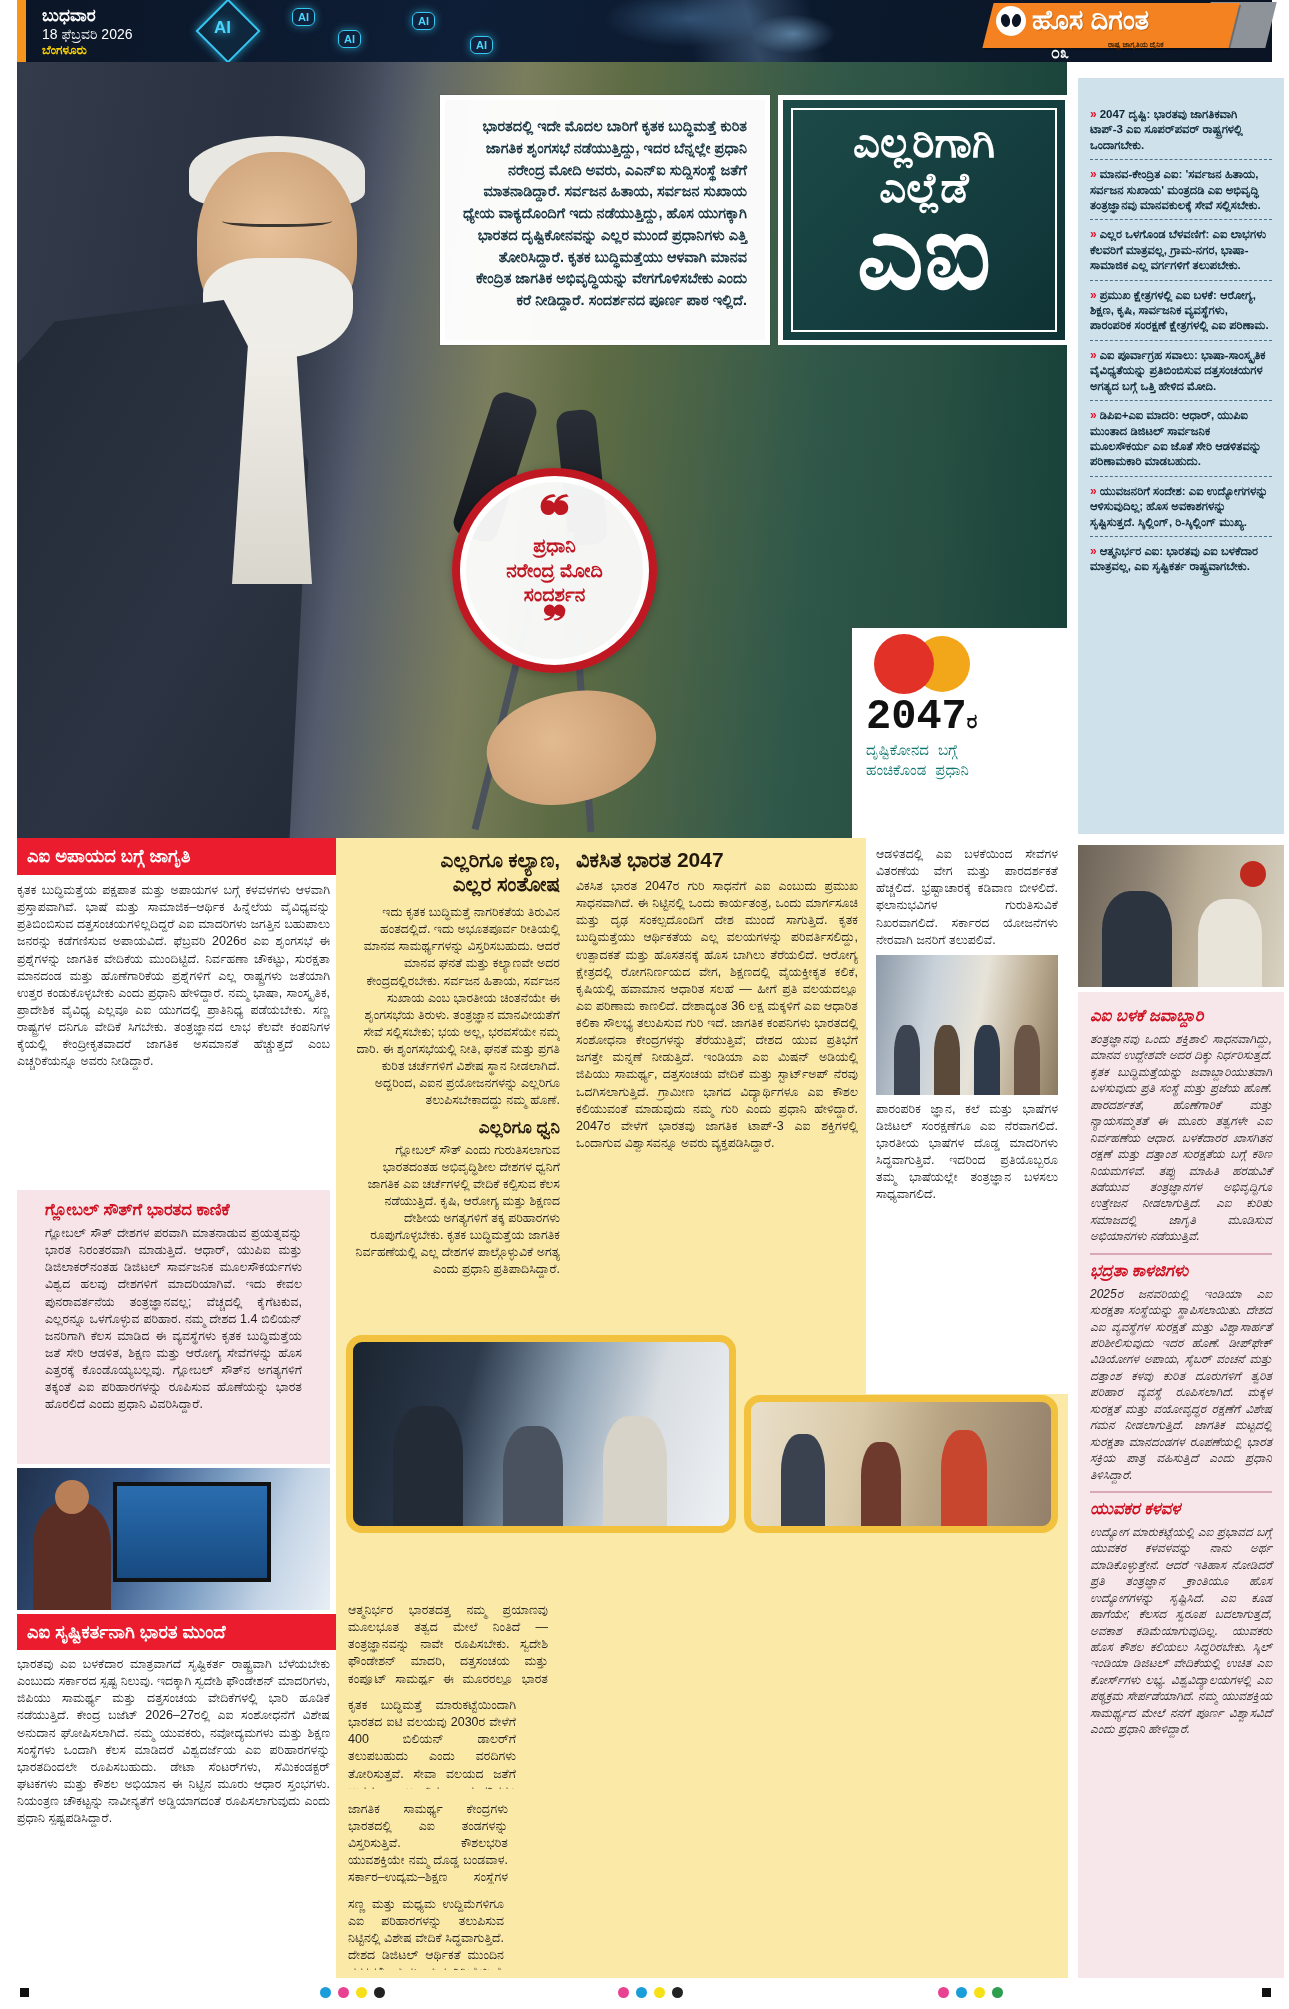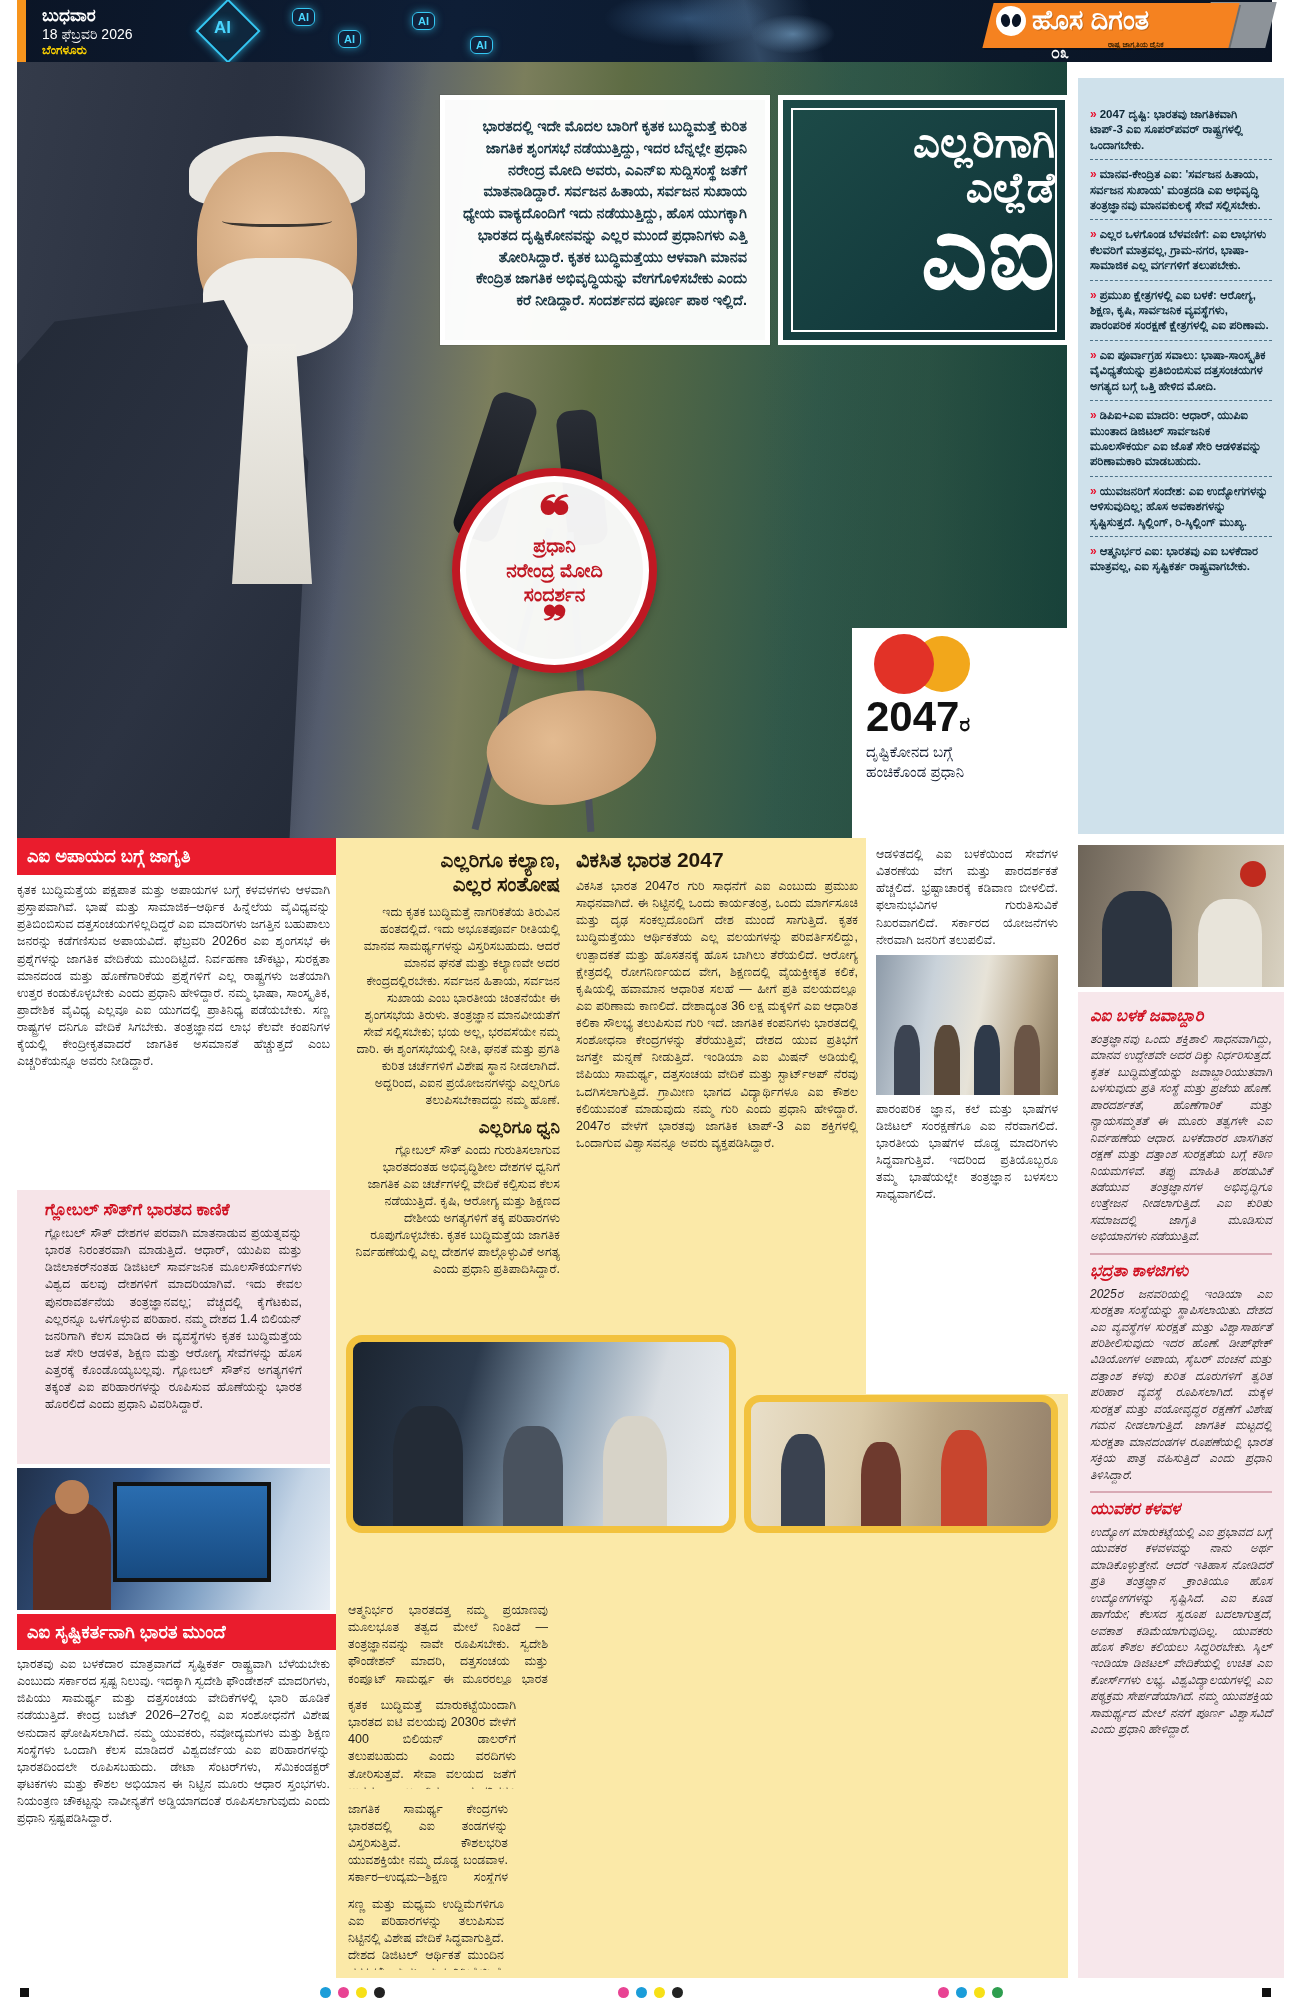--- a/index.html
+++ b/index.html
@@ -66,40 +66,40 @@
   .hero-fade{left:760px;top:62px;width:307px;height:776px;
      background:linear-gradient(90deg,rgba(90,110,70,0) 0%,rgba(46,82,64,.35) 55%,rgba(23,65,56,.5) 100%);}
 
   .intro-box{left:440px;top:95px;width:330px;height:250px;background:rgba(255,255,255,.97);
      border:5px solid #fff;box-shadow:0 0 0 1px rgba(0,0,0,.06);padding:16px 18px;box-sizing:border-box;}
   .intro-box p{margin:0;font-size:14.5px;font-weight:bold;color:#17333f;line-height:1.5;text-align:right;}
 
   .headline-box{left:778px;top:95px;width:292px;height:250px;box-sizing:border-box;
      background:linear-gradient(135deg,#1d4b48 0%,#143c3e 60%,#0f3234 100%);
      border:5px solid #fff;}
-  .headline-inner{position:absolute;inset:8px;border:2px solid #fff;text-align:right;color:#fff;}
+  .headline-inner{position:absolute;inset:8px;border:2px solid #fff;text-align:center;color:#fff;}
   .hl1{font-size:42px;font-weight:bold;line-height:1.08;margin-top:10px;}
   .hl2{font-size:42px;font-weight:bold;line-height:1.08;}
   .hl3{font-size:104px;font-weight:bold;line-height:.92;margin-top:-6px;}
 
   .quote-badge{left:452px;top:468px;width:205px;height:205px;border-radius:50%;
      background:rgba(255,255,255,.94);border:8px solid #c01823;
      box-shadow:inset 0 0 0 6px #ffffff,0 2px 8px rgba(0,0,0,.25);
      text-align:center;color:#c01823;box-sizing:border-box;}
   .qb-open{font-size:44px;font-weight:bold;line-height:1;margin-top:14px;font-family:"Liberation Serif","DejaVu Serif",serif;}
   .qb-line{font-size:19px;font-weight:bold;line-height:1.3;}
   .qb-close{font-size:34px;font-weight:bold;line-height:.6;font-family:"Liberation Serif","DejaVu Serif",serif;}
 
-  .vision-box{left:852px;top:628px;width:216px;height:212px;background:#fff;padding:6px 14px;box-sizing:border-box;}
+  .vision-box{left:852px;top:628px;width:216px;height:212px;background:#fff;padding:6px 14px;box-sizing:border-box;font-family:Liberation Mono, monospace;}
   .vb-circles{position:relative;height:62px;}
   .vb-amber{position:absolute;left:48px;top:2px;width:56px;height:56px;border-radius:50%;background:#f2a71b;}
   .vb-red{position:absolute;left:8px;top:0px;width:60px;height:60px;border-radius:50%;background:#e23227;}
   .vb-num{font-size:42px;font-weight:bold;color:#111;line-height:1;}
   .vb-suffix{font-size:20px;font-weight:bold;}
-  .vb-sub{font-size:15px;color:#0f172a;line-height:1.35;margin-top:4px;}
+  .vb-sub{font-size:15px;color:#0f766e;line-height:1.35;margin-top:4px;}
 
   
   .sidebar{left:1078px;top:78px;width:206px;height:756px;background:#cfe1eb;padding:22px 12px;box-sizing:border-box;}
   .bullet{font-size:11.5px;font-weight:bold;color:#0c2836;line-height:1.34;padding:6px 0;
      border-bottom:1px dashed #4b7086;}
   .bullet:last-child{border-bottom:none;}
   .bullet .mk{color:#e8112d;margin-right:3px;font-size:12px;}
 
   
   .redbar{background:#ea1c2d;color:#fff;font-weight:bold;font-size:18px;display:flex;align-items:center;padding:0 10px;}

